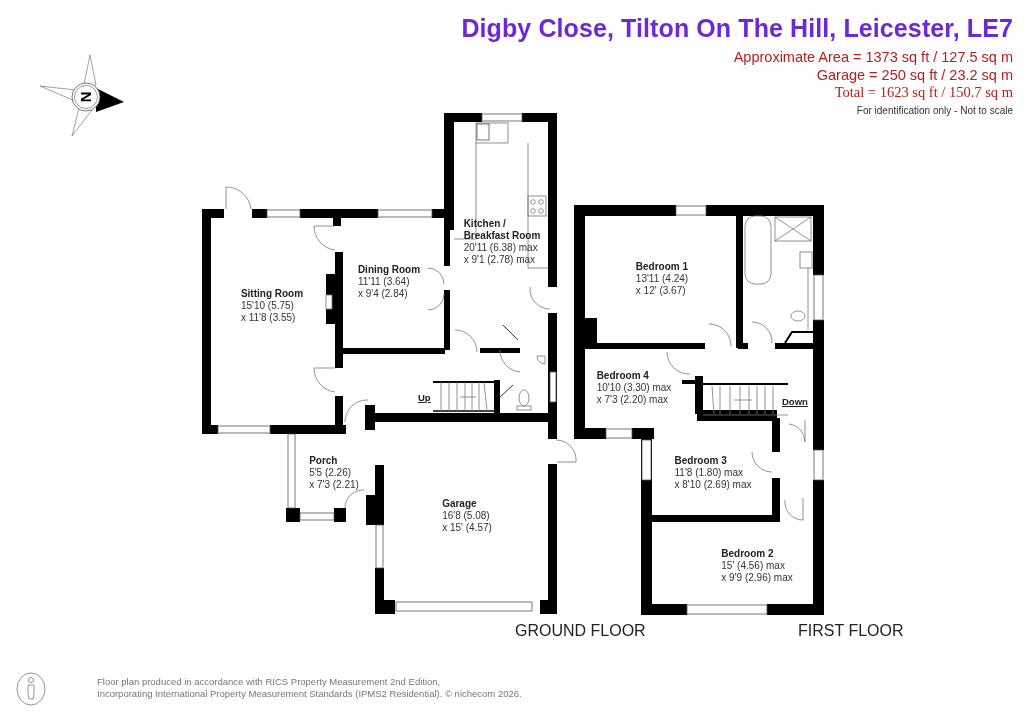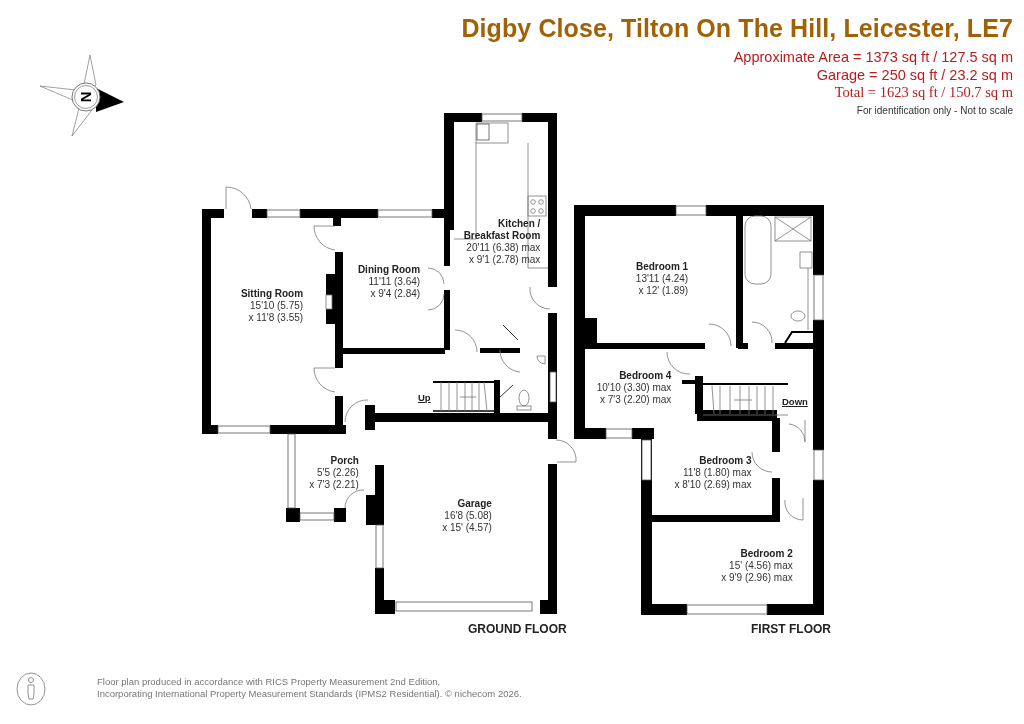--- a/index.html
+++ b/index.html
@@ -1,26 +1,26 @@
 <!DOCTYPE html>
 <html><head>
 <meta charset="utf-8">
 <style>
   html, body { margin:0; padding:0; background:#ffffff; }
   body { width:1024px; height:724px; position:relative; overflow:hidden; font-family:"Liberation Sans", sans-serif; color:#111; }
-  .title { position:absolute; right:11px; top:14px; font-size:25px; font-weight:bold; letter-spacing:0.1px; color:#a16207; white-space:nowrap; }
+  .title { position:absolute; right:11px; top:14px; font-size:25px; font-weight:bold; letter-spacing:0.1px; color:#6d28d9; white-space:nowrap; }
   .area { position:absolute; right:11px; text-align:right; font-size:14.5px; color:#b91c1c; white-space:nowrap; }
   .area.l1 { top:49px; }
   .area.l2 { top:67px; }
   .area.l3 { top:84px;font-family:Liberation Serif, serif; }
   .disclaimer { position:absolute; right:11px; top:105px; font-size:10px; color:#333; }
   svg.plan { position:absolute; left:0; top:0; }
-  .room-label { position:absolute; text-align:right; font-size:10px; line-height:12px; color:#333; white-space:nowrap; transform:translateX(-50%); }
+  .room-label { position:absolute; text-align:left; font-size:10px; line-height:12px; color:#333; white-space:nowrap; transform:translateX(-50%); }
   .room-label .nm { font-weight:bold; color:#222; display:block; }
-  .floor-label { position:absolute; font-size:12px; font-weight:bold; color:#222; }
+  .floor-label { position:absolute; font-size:16px; font-weight:normal; color:#222;margin-left:47px; }
   .stair-label { position:absolute; font-size:9.5px; font-weight:bold; color:#222;text-decoration:underline; }
   .footer { position:absolute; left:49px; top:676px; font-size:9.5px; line-height:11.5px; color:#777; }
   .footer .row { white-space:nowrap;padding-left:48px; }
 </style>
 </head>
 <body>
 
 <div class="title">Digby Close, Tilton On The Hill, Leicester, LE7</div>
 <div class="area l1">Approximate Area = 1373 sq ft / 127.5 sq m</div>
 <div class="area l2">Garage = 250 sq ft / 23.2 sq m</div>
@@ -238,21 +238,21 @@
   <span class="nm">Garage</span>
   <span>16'8 (5.08)</span><br>
   <span>x 15' (4.57)</span>
 </div>
 <div class="stair-label" style="left:418px; top:392px;">Up</div>
 <div class="floor-label" style="left:468px; top:622px;">GROUND FLOOR</div>
 
 <div class="room-label" style="left:662px; top:261px;">
   <span class="nm">Bedroom 1</span>
   <span>13'11 (4.24)</span><br>
-  <span>x 12' (1.89)</span>
+  <span>x 12' (3.67)</span>
 </div>
 <div class="room-label" style="left:634px; top:370px;">
   <span class="nm">Bedroom 4</span>
   <span>10'10 (3.30) max</span><br>
   <span>x 7'3 (2.20) max</span>
 </div>
 <div class="room-label" style="left:713px; top:455px;">
   <span class="nm">Bedroom 3</span>
   <span>11'8 (1.80) max</span><br>
   <span>x 8'10 (2.69) max</span>

